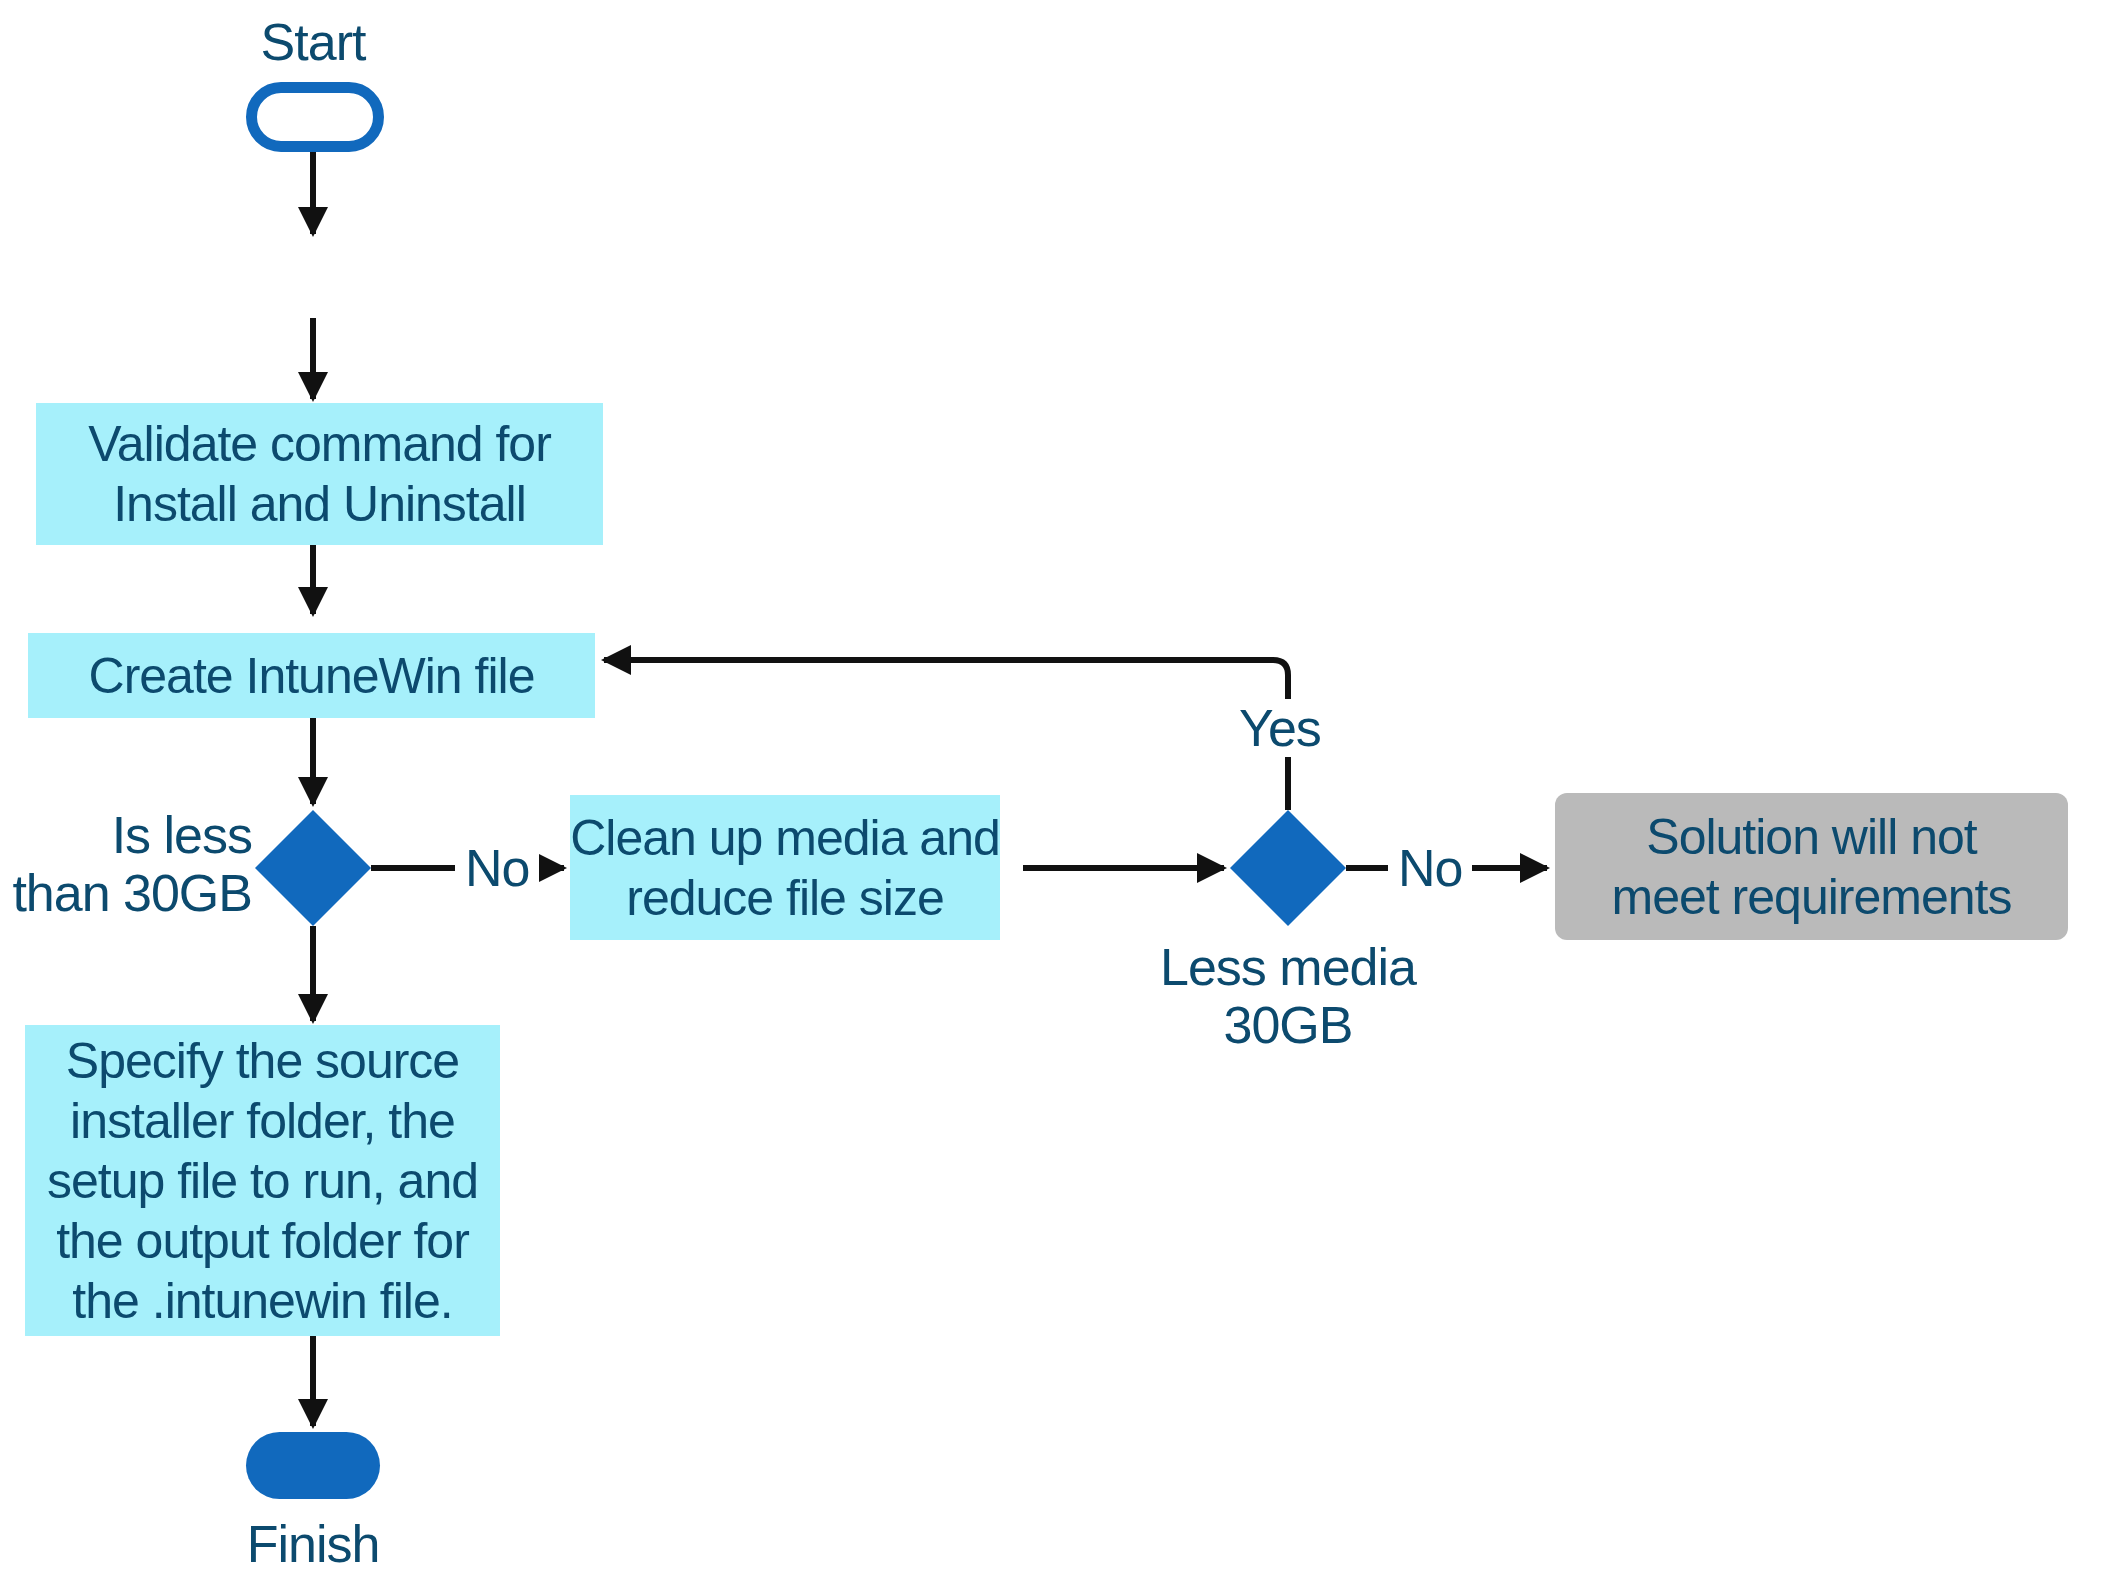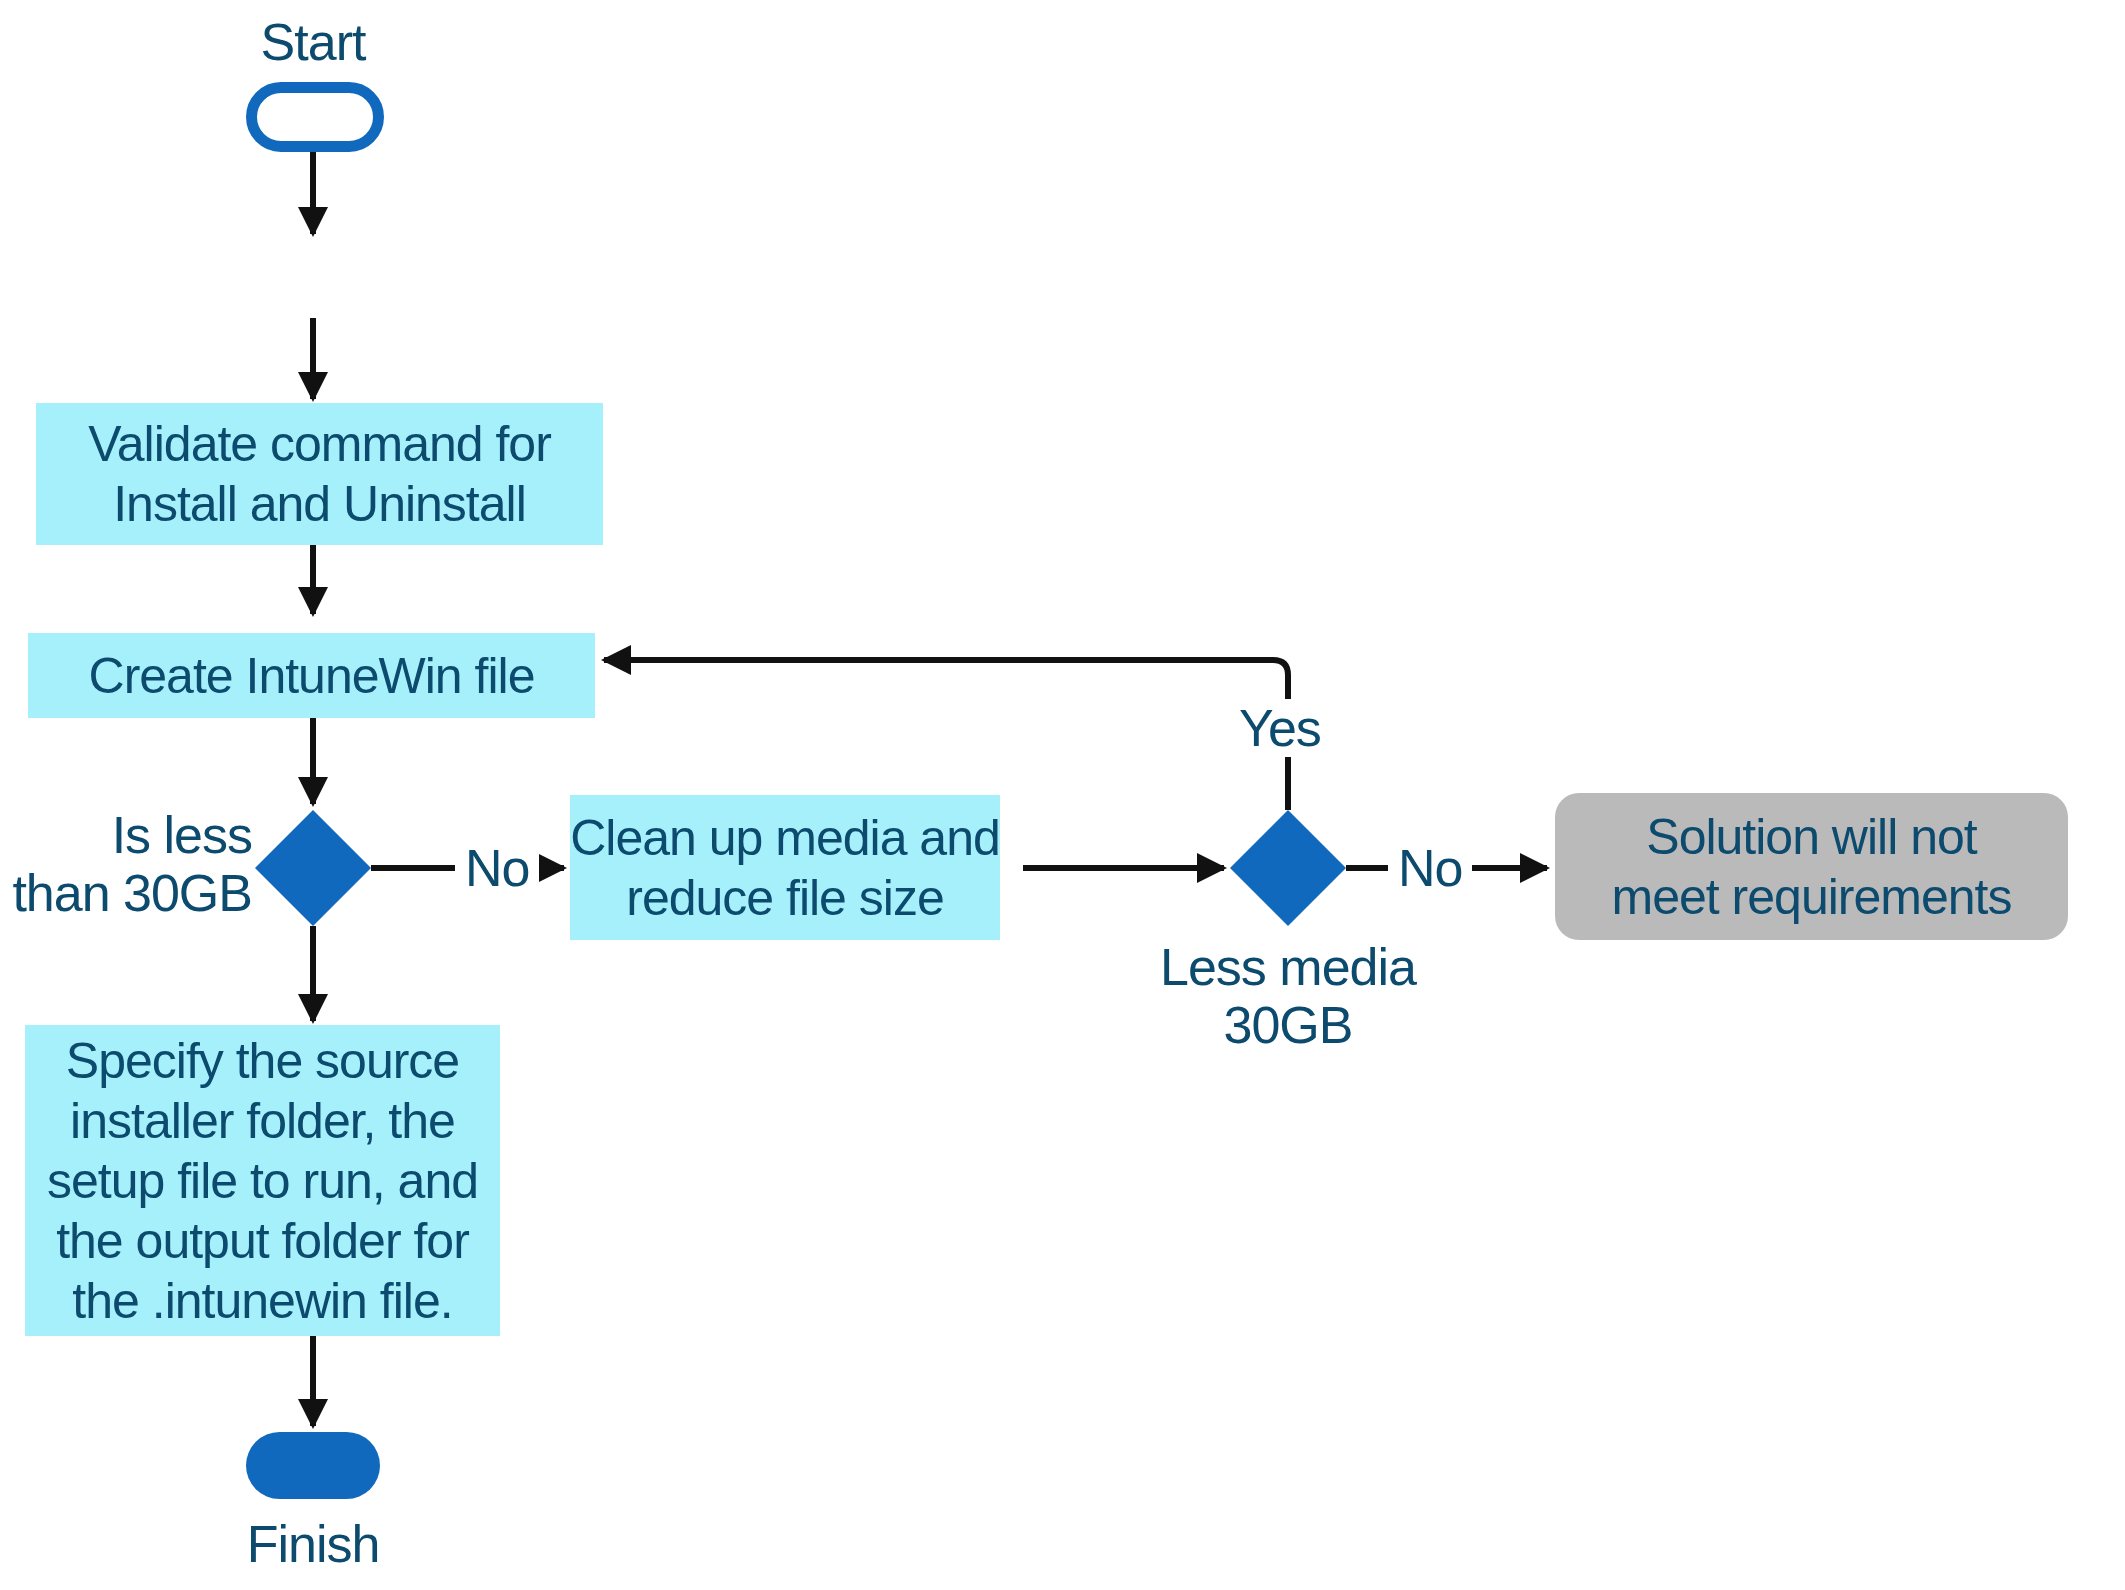--- a/index.html
+++ b/index.html
@@ -13,21 +13,21 @@
   }
   #wires{position:absolute;left:0;top:0;width:2125px;height:1590px;}
   .node{
     position:absolute;
     display:flex;align-items:center;justify-content:center;
     text-align:center;
     font-size:50px;line-height:60px;letter-spacing:-1px;
     white-space:pre;
   }
   .process{background:#A6F0FB;}
-  .terminator-gray{background:#BABABA;border-radius:24px;}
+  .terminator-gray{background:#BABABA;border-radius:12px;}
   .pill-start{
     background:#ffffff;border:11px solid #1169BD;border-radius:40px;
     box-sizing:border-box;
   }
   .pill-finish{background:#1169BD;border-radius:34px;}
   .flow-label{
     position:absolute;
     display:flex;align-items:center;justify-content:center;
     text-align:center;
     font-size:52px;line-height:58px;letter-spacing:-1px;

